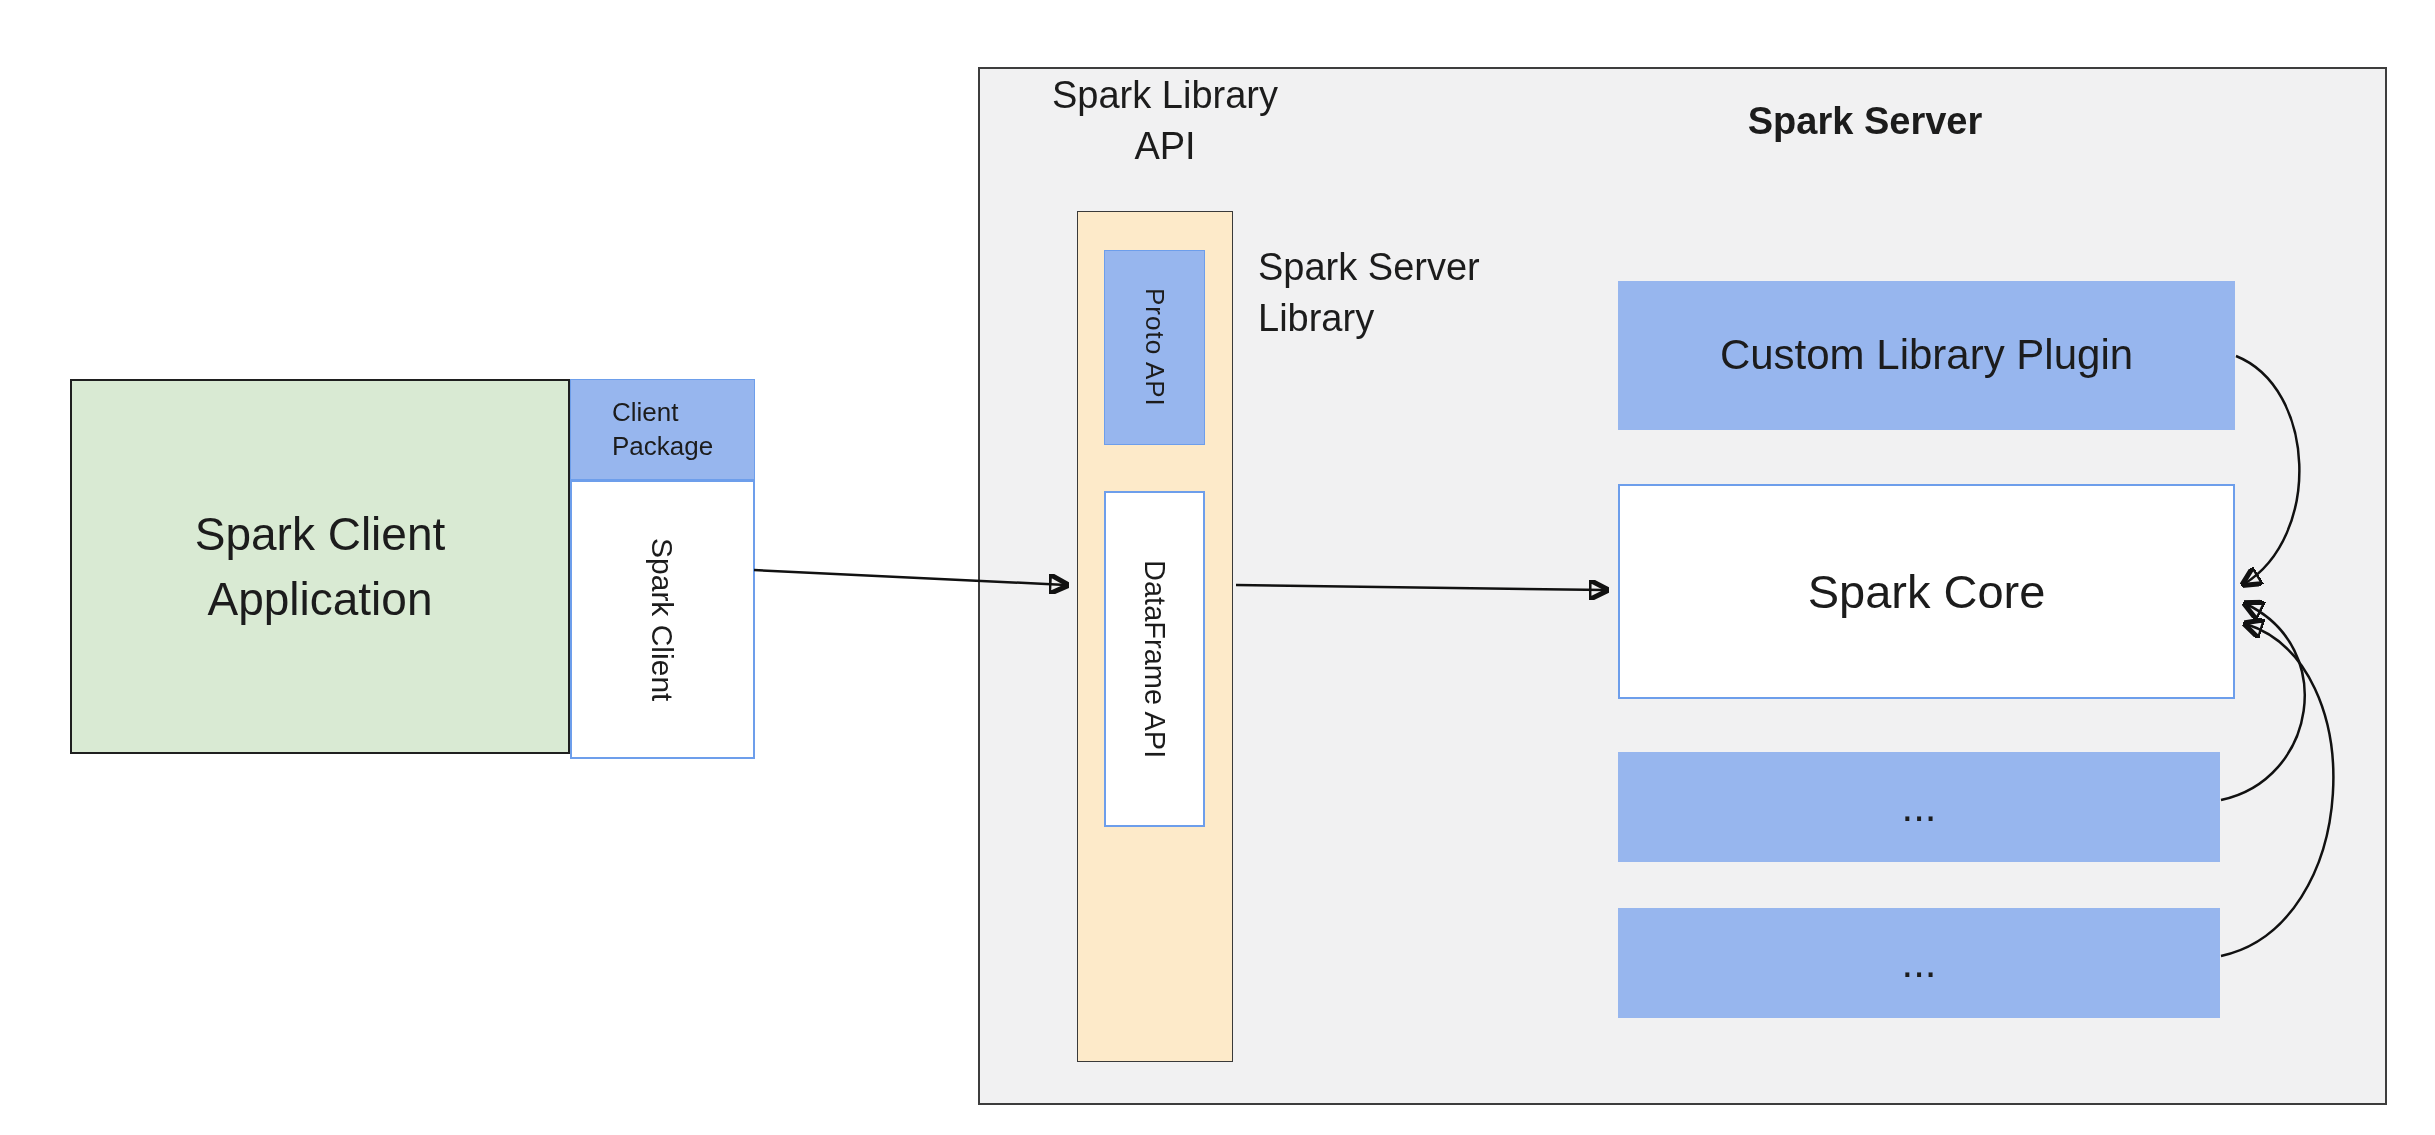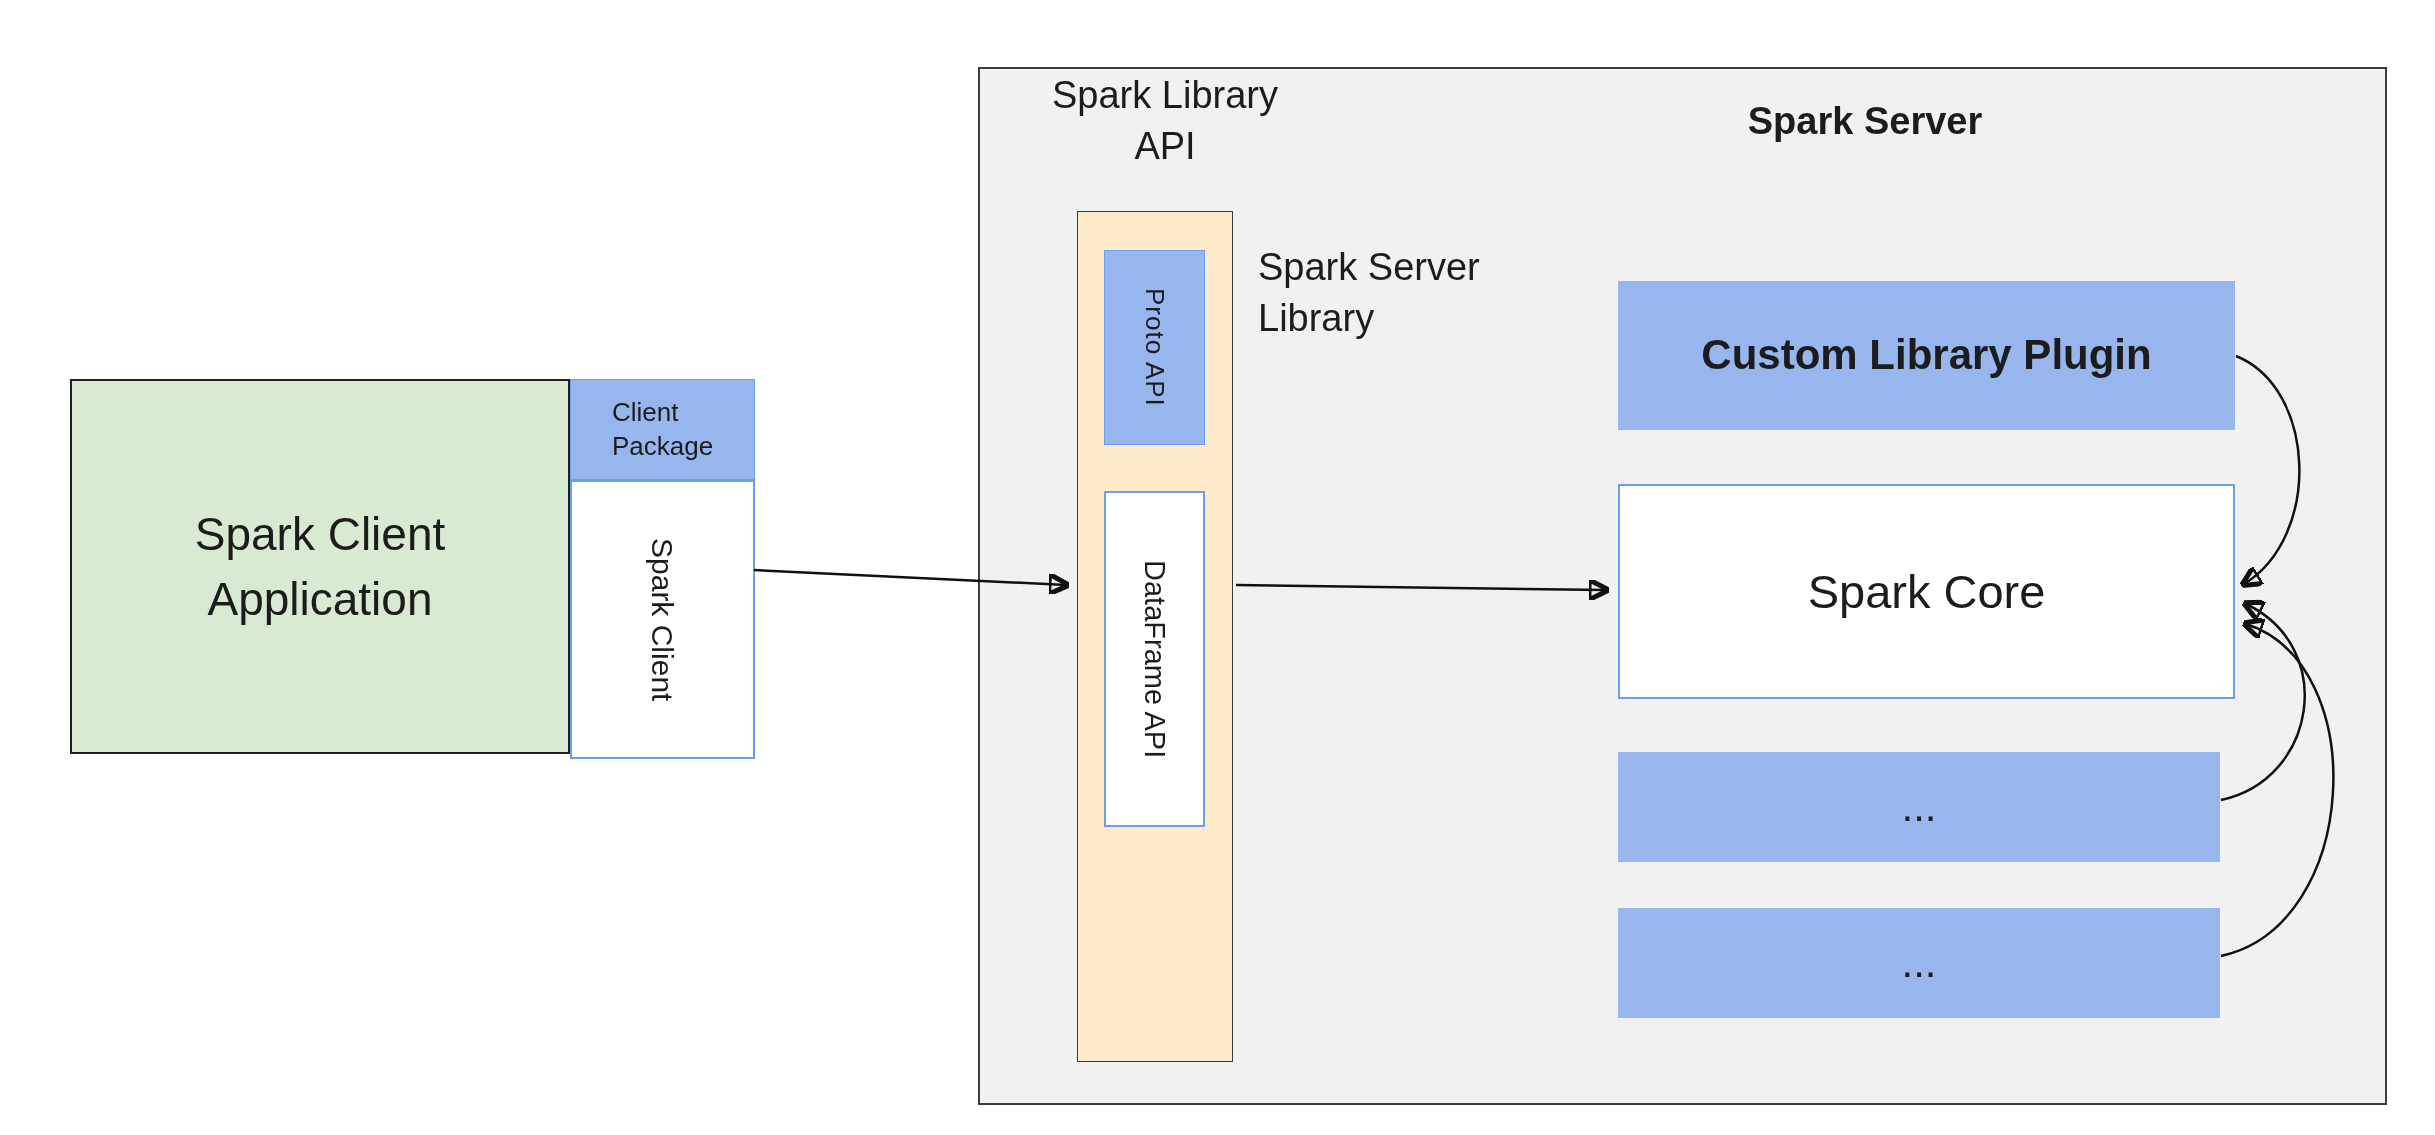--- a/index.html
+++ b/index.html
@@ -58,21 +58,20 @@
     border:1px solid var(--blue-border);
   }
   .dataframe-box{
     left:1104px;top:491px;width:101px;height:336px;
     background:#ffffff;
     border:2px solid var(--blue-border);
   }
   .custom-plugin-box{
     left:1618px;top:281px;width:617px;height:149px;
     background:var(--accent-blue);
-    font-weight:bold;
   }
   .spark-core-box{
     left:1618px;top:484px;width:617px;height:215px;
     background:#ffffff;
     border:2px solid var(--blue-border);
     text-align:right;
   }
   .slot-box-1{
     left:1618px;top:752px;width:602px;height:110px;
     background:var(--accent-blue);

